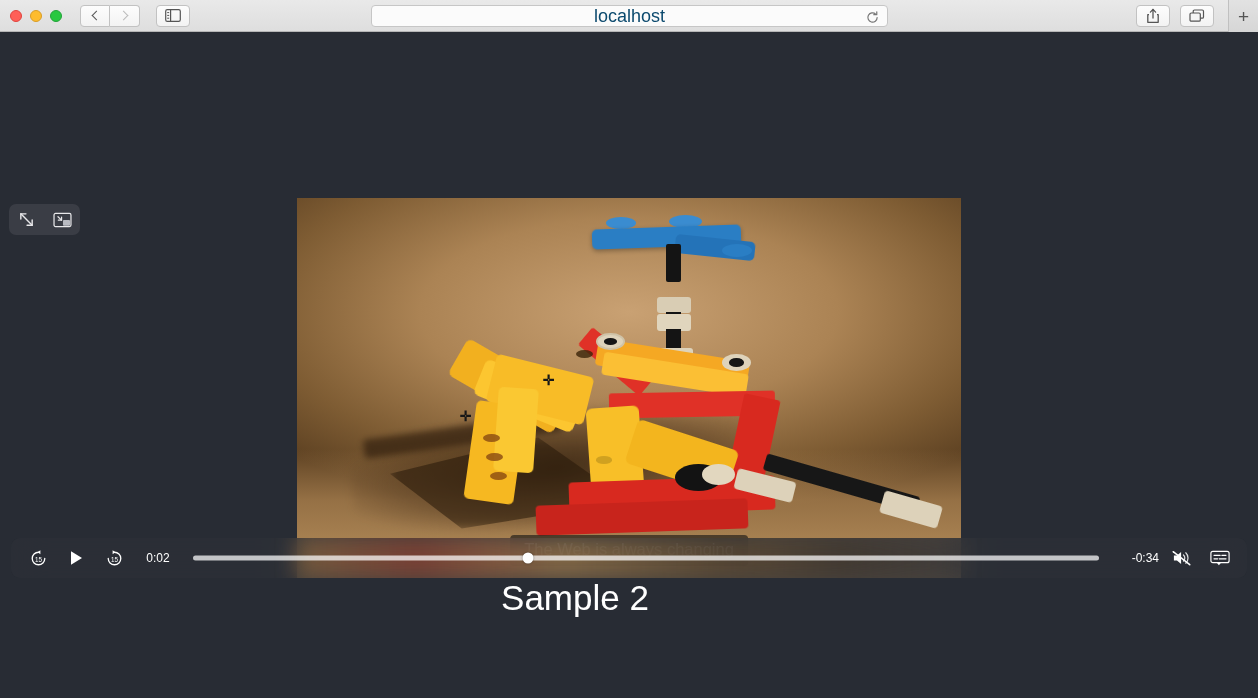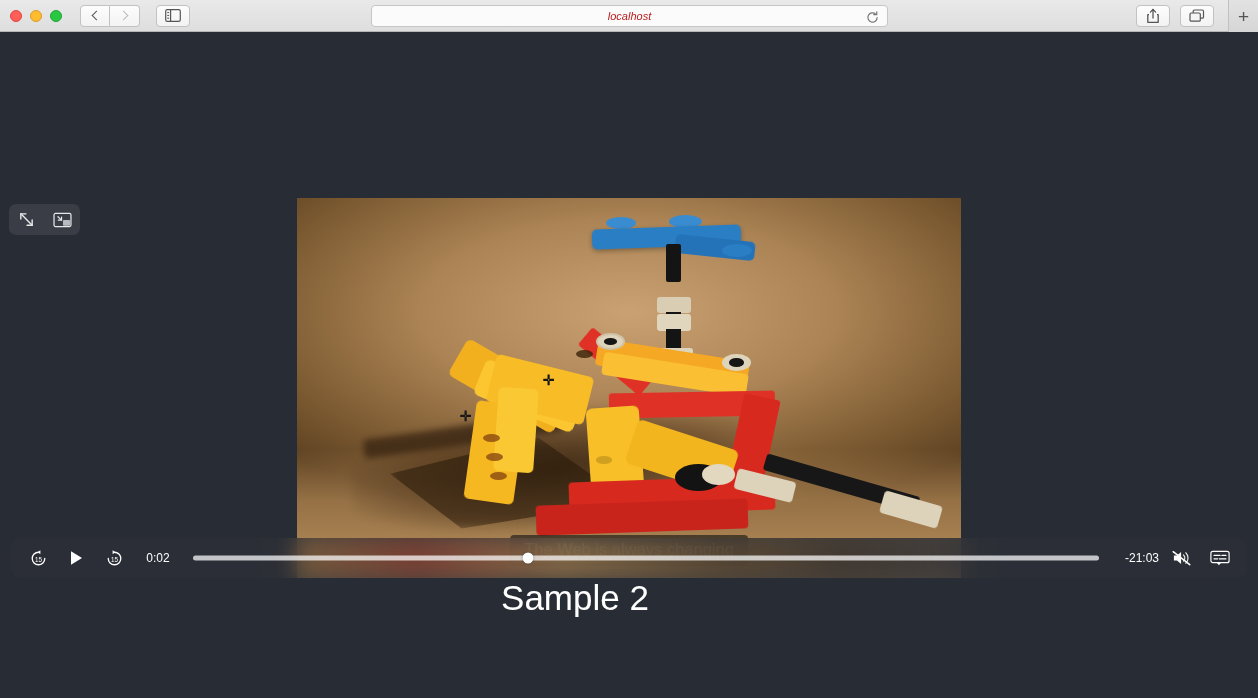--- a/index.html
+++ b/index.html
@@ -39,21 +39,21 @@
   .chev.back { transform: rotate(45deg); margin-left: 3px; }
   .chev.fwd  { transform: rotate(-135deg); margin-right: 3px; border-color: #bbb; }
 
   .urlbar {
     position: absolute; left: 371px; top: 5px;
     width: 517px; height: 22px;
     background: #fbfbfb;
     border: 1px solid #c6c6c6; border-radius: 4px;
     display: flex; align-items: center; justify-content: center;
   }
-  .urlbar-text { font-size: 11px; color: #b91c1c; font-style: italic; }
+  .urlbar-text { font-size: 18px; color: #0c4a6e; }
   .reload-icon { position: absolute; right: 8px; top: 4px; width: 13px; height: 13px; }
 
   .right-tools { position: absolute; right: 44px; top: 5px; display: flex; gap: 10px; }
   .plus-tab {
     position: absolute; right: 0; top: 0;
     width: 30px; height: 32px;
     background: linear-gradient(180deg,#e2e2e2,#d6d6d6);
     border-left: 1px solid #c0c0c0;
     display: flex; align-items: center; justify-content: center;
     font-size: 19px; color: #555; font-weight: 300; line-height: 1;
@@ -364,21 +364,21 @@
         </svg>
       </div>
 
       <div class="cb-time">0:02</div>
 
       <div class="scrub">
         <div class="scrub-track"></div>
         <div class="scrub-knob" id="knob" style="left: 37%;"></div>
       </div>
 
-      <div class="cb-time right">-21:03</div>
+      <div class="cb-time right">-0:34</div>
 
       <div class="cb-btn">
         <svg width="20" height="18" viewBox="0 0 22 20">
           <path d="M2 7.2 H5.4 L10 3.2 V16.8 L5.4 12.8 H2 Z" fill="#ffffff"></path>
           <path d="M12.6 6.6 a4.6 4.6 0 0 1 0 6.8" fill="none" stroke="#ffffff" stroke-width="1.35" stroke-linecap="round" opacity="0.85"></path>
           <path d="M15.2 4.2 a8 8 0 0 1 0 11.6" fill="none" stroke="#ffffff" stroke-width="1.35" stroke-linecap="round" opacity="0.85"></path>
           <path d="M1.2 3.0 L19.6 17.4" stroke="#ffffff" stroke-width="1.7" stroke-linecap="round"></path>
         </svg>
       </div>
 

